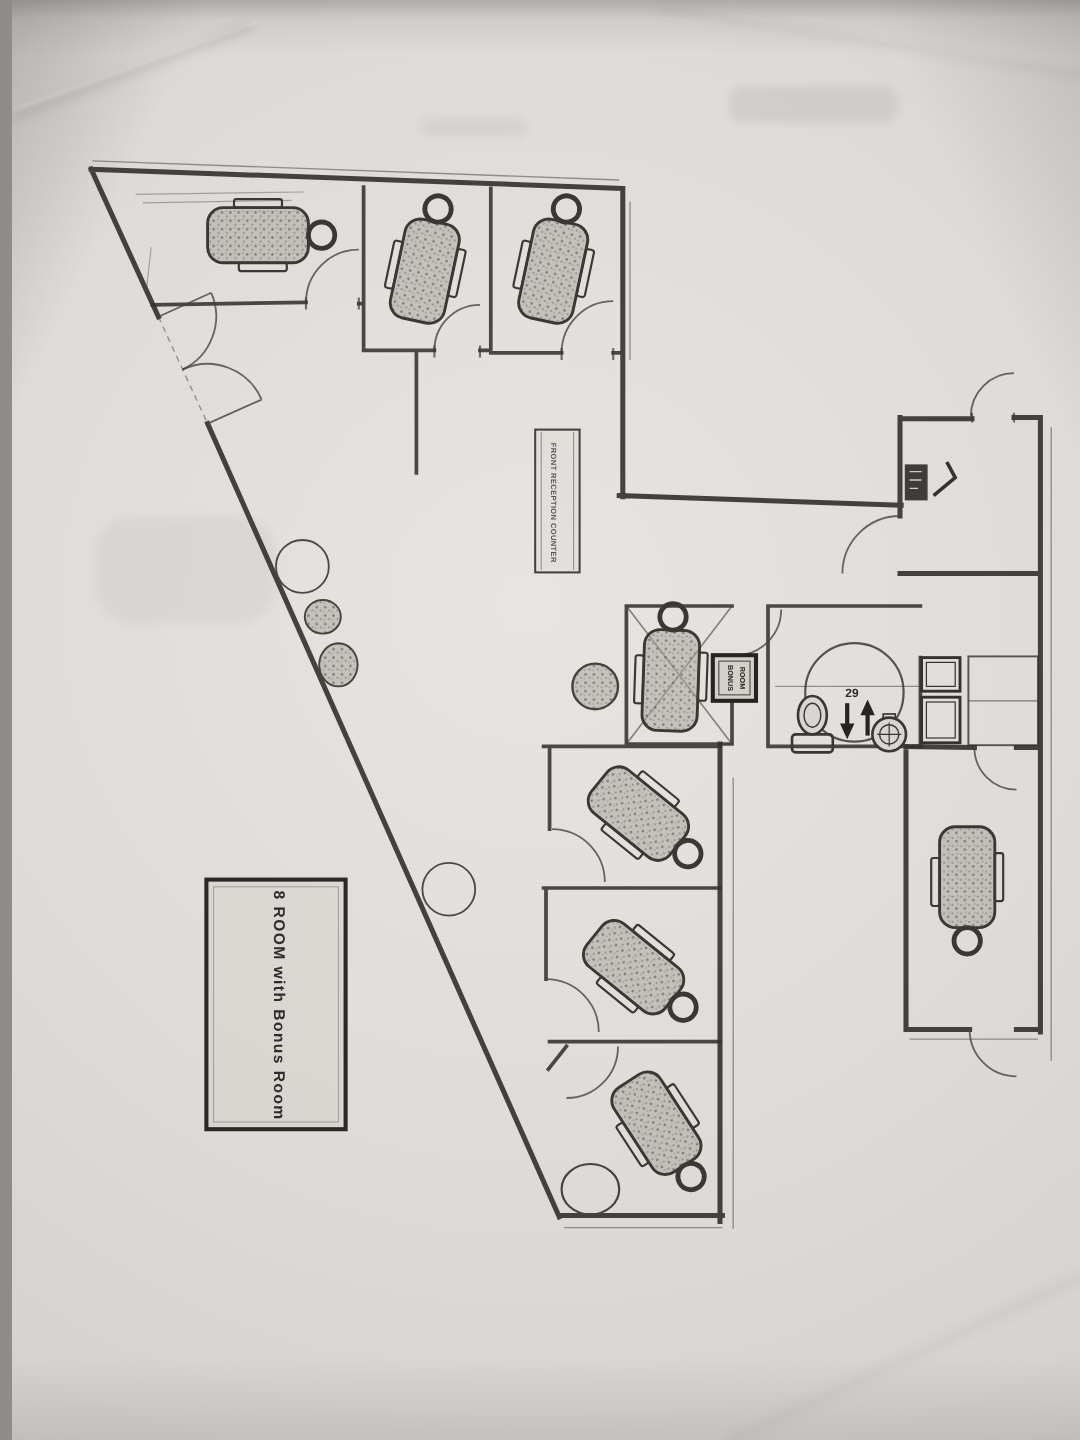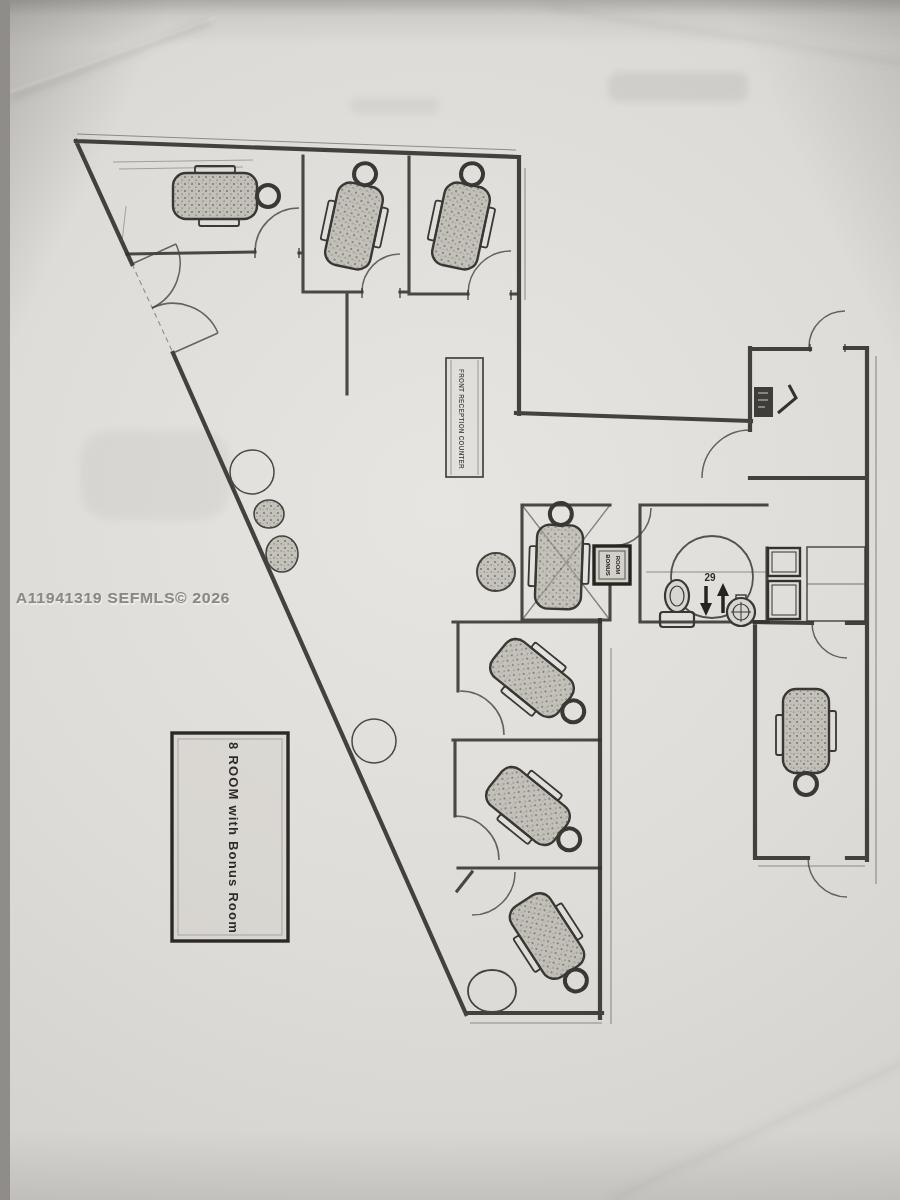--- a/index.html
+++ b/index.html
@@ -212,14 +212,13 @@
       <ellipse cx="482" cy="991" rx="24" ry="21" fill="none" stroke="#45433e" stroke-width="1.8"></ellipse>
     </g>
 
     <g>
       <rect x="162" y="733" width="116" height="208" fill="rgba(206,203,197,.35)" stroke="#2b2926" stroke-width="3.4"></rect>
       <rect x="168" y="739" width="104" height="196" fill="none" stroke="#2b2926" stroke-width=".8" stroke-opacity=".35"></rect>
       <text transform="translate(222,838) rotate(90)" text-anchor="middle" dominant-baseline="middle" font-size="13" font-weight="700" letter-spacing="1.2" fill="#2e2c29">8 ROOM with Bonus Room</text>
     </g>
   </svg>
 
-  <div class="watermark">A11941319  SEFMLS© 2026</div>
 </div>
 
 </body></html>

